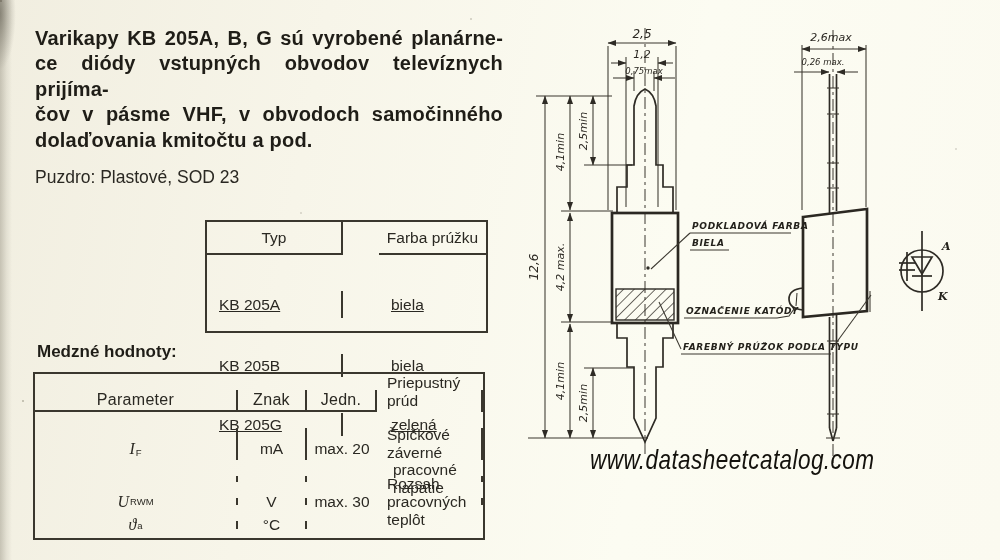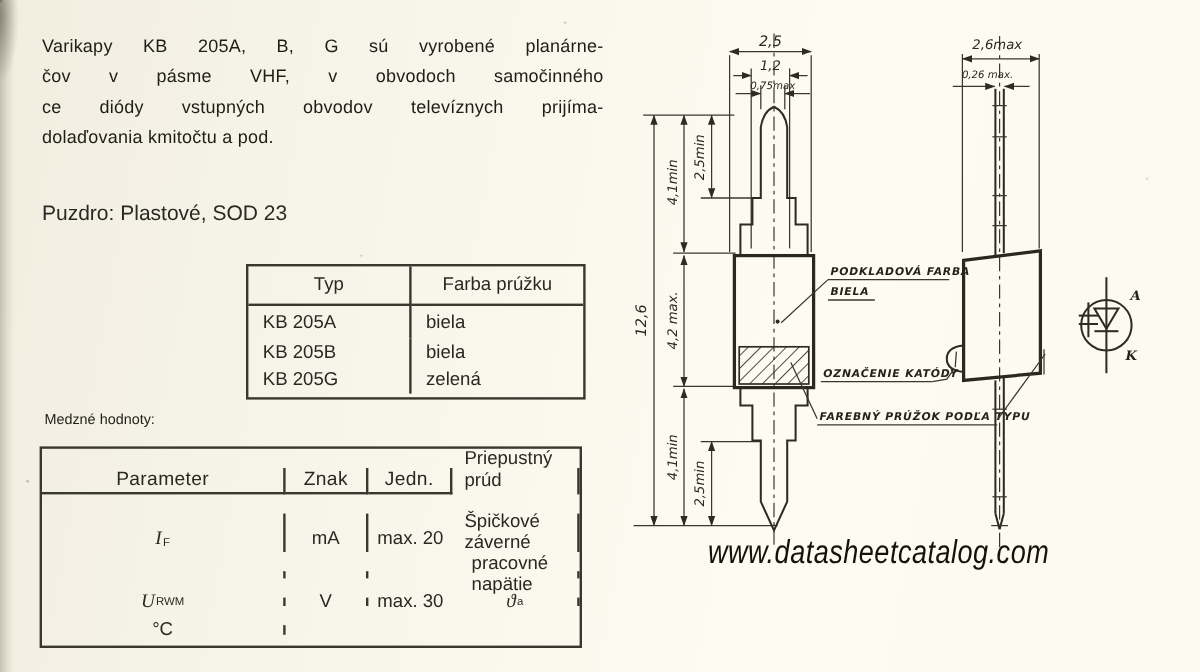--- a/index.html
+++ b/index.html
@@ -9,39 +9,39 @@
     font-family:"Liberation Sans",sans-serif;color:#23211b;
   }
   .smudge-left{position:absolute;left:0;top:0;width:12px;height:560px;
     background:linear-gradient(to right,rgba(95,90,74,.30),rgba(95,90,74,.10) 55%,rgba(95,90,74,0));}
   .smudge-corner{position:absolute;left:0;top:0;width:16px;height:70px;
     background:radial-gradient(ellipse at 0% 20%,rgba(60,56,44,.45),rgba(60,56,44,0) 70%);}
   .speck{position:absolute;left:0;top:0;width:2px;height:2px;border-radius:50%;background:rgba(70,65,50,.4);
     box-shadow:470px 18px 0 rgba(70,65,50,.25),300px 212px 0 rgba(70,65,50,.2),955px 148px 0 rgba(70,65,50,.2),22px 400px 0 rgba(70,65,50,.35);}
 
   
-  .intro{position:absolute;left:35px;top:26px;width:468px;font-weight:normal;
-    font-size:15px;line-height:25.4px;letter-spacing:.2px;color:#1f1d17;}
+  .intro{position:absolute;left:35px;top:26px;width:468px;font-weight:bold;
+    font-size:20px;line-height:25.4px;letter-spacing:.2px;color:#1f1d17;}
   .jline{text-align:justify;text-align-last:justify;white-space:normal;}
   .jline-last{text-align-last:left;}
 
   .puzdro{position:absolute;left:35px;top:167px;font-size:17.5px;color:#2a2822;}
 
   
   .t1{position:absolute;left:205px;top:220px;width:279px;height:109px;border:2px solid #3a372e;
     display:grid;grid-template-columns:136px 1fr;grid-template-rows:33px 27px 23px 23px;
-    font-size:15.5px;color:#2a2822;}
+    font-size:15.5px;color:#2a2822;gap:36px;}
   .t1 .c{display:flex;align-items:center;}
   .br{border-right:2px solid #3a372e;}
   .bb{border-bottom:2px solid #3a372e;}
   .hc{justify-content:center;}
-  .pl{padding-left:12px;}
-
-  
-  .limits-title{position:absolute;left:37px;top:342px;font-weight:normal;font-size:12px;color:#1f1d17;}
+  .pl{padding-left:12px;text-decoration:underline;}
+
+  
+  .limits-title{position:absolute;left:37px;top:342px;font-weight:bold;font-size:17px;color:#1f1d17;}
   .t2{position:absolute;left:33px;top:372px;width:448px;height:164px;border:2px solid #3a372e;
     display:grid;grid-template-columns:203px 69px 70px 1fr;grid-template-rows:38px 48px 22px 23px 24px;
     font-size:15.5px;color:#2a2822;}
   .t2 .c{display:flex;align-items:center;margin-top:16px;}
   .t2 .hd{font-size:16px;justify-content:center;letter-spacing:.3px;}
   .t2 .bot{align-items:flex-end;padding-bottom:2px;}
   .pl10{padding-left:10px;}
   .pl30{padding-left:16px;}
   .cen{justify-content:center;}
   .zi{font-family:"Liberation Serif",serif;font-style:italic;font-size:16px;}
@@ -65,22 +65,22 @@
 </head>
 <body>
 
 <div class="page">
   <div class="smudge-left"></div>
   <div class="smudge-corner"></div>
   <div class="speck"></div>
 
   <div class="intro">
     <div class="jline">Varikapy KB 205A, B, G sú vyrobené planárne-</div>
+    <div class="jline">ce diódy vstupných obvodov televíznych prijíma-</div>
     <div class="jline">čov v pásme VHF, v obvodoch samočinného</div>
-    <div class="jline">ce diódy vstupných obvodov televíznych prijíma-</div>
     <div class="jline jline-last">dolaďovania kmitočtu a pod.</div>
   </div>
 
   <div class="puzdro">Puzdro: Plastové, SOD 23</div>
 
   <div class="t1">
     <div class="c br bb hc">Typ</div>
     <div class="c bb hc">Farba prúžku</div>
     <div class="c br pl">KB 205A</div>
     <div class="c pl">biela</div>
@@ -111,20 +111,21 @@
     <div class="c"></div>
 
     <div class="c br pl30">pracovné napätie</div>
     <div class="c br cen">
         <span class="zi">U</span>
         <sub class="zs">RWM</sub>
       </div>
     <div class="c br cen">V</div>
     <div class="c cen">max. 30</div>
 
+    <div class="c br pl10">Rozsah pracovných teplôt</div>
     <div class="c br cen">
         <span class="zi">ϑ</span>
         <sub class="zs">a</sub>
       </div>
     <div class="c br cen">°C</div>
   </div>
 
   <svg width="480" height="560" viewBox="520 0 480 560">
     <defs>
       <marker id="arr" viewBox="0 0 10 10" refX="9" refY="5" markerWidth="8.5" markerHeight="8.5" orient="auto-start-reverse">

